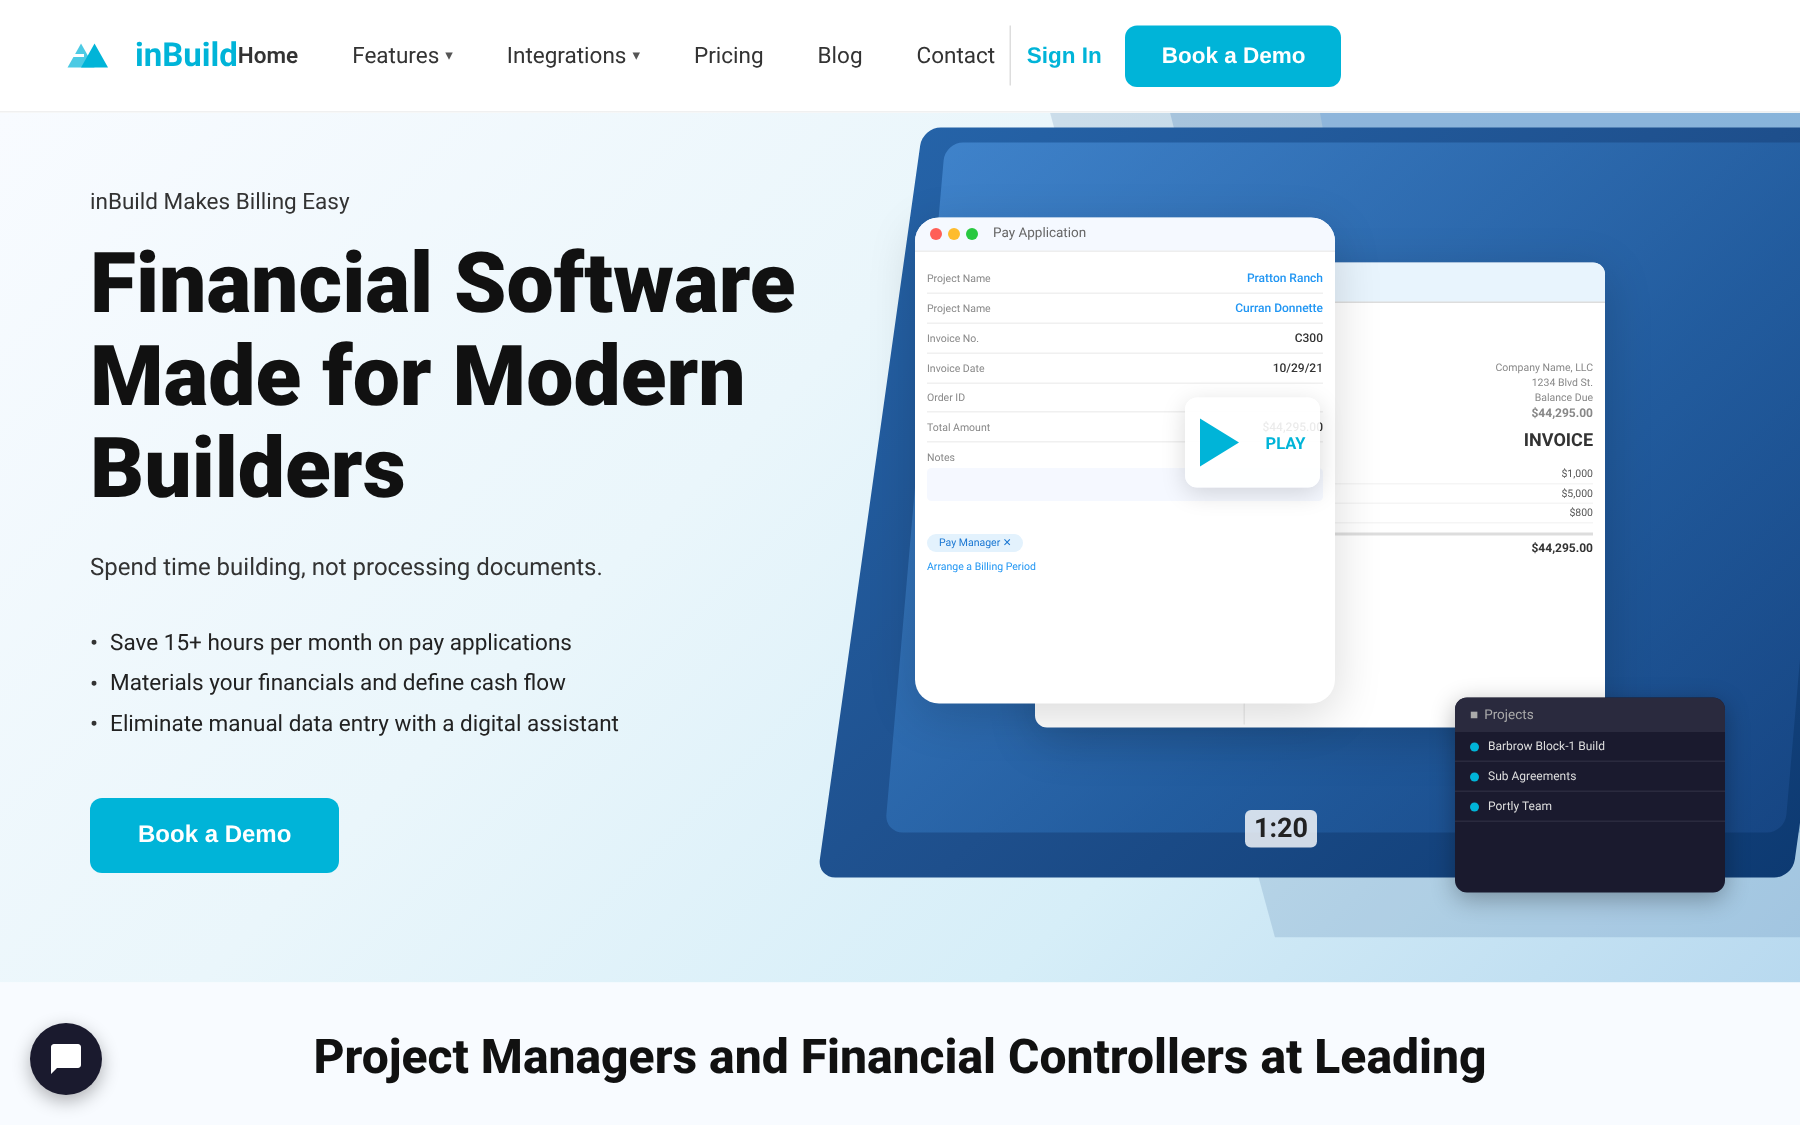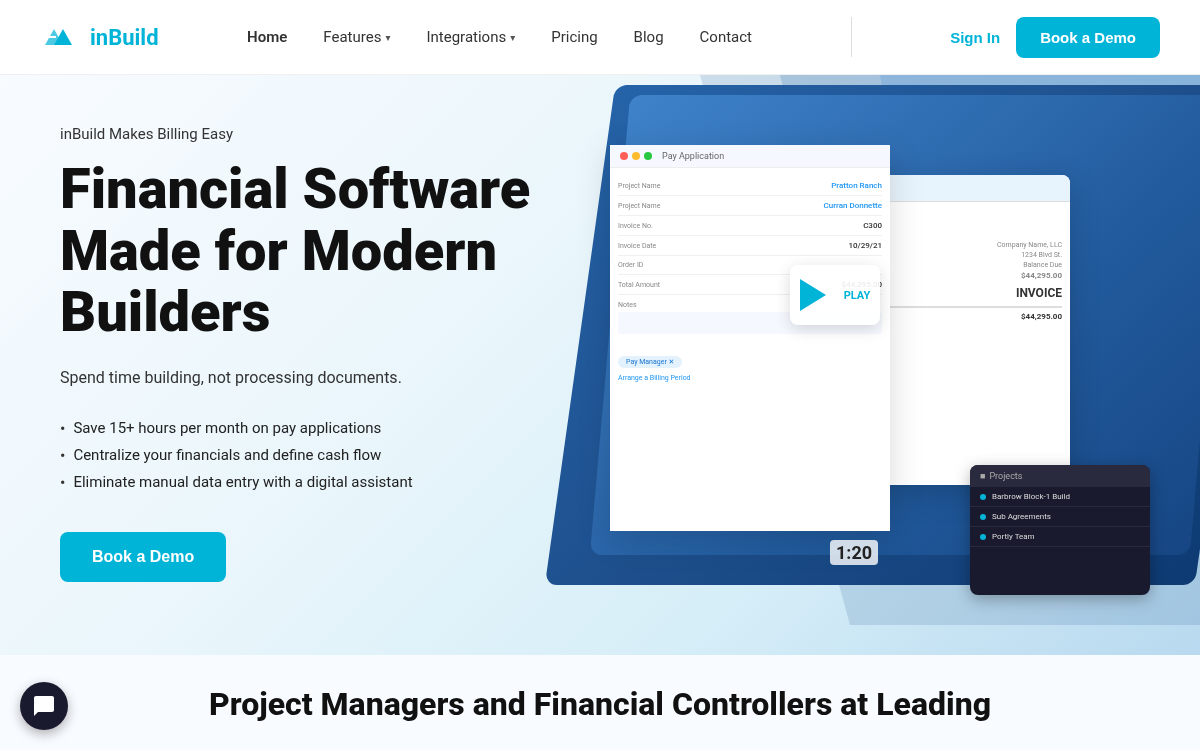--- a/index.html
+++ b/index.html
@@ -2,21 +2,20 @@
 <html><head>
   <meta charset="utf-8">
   <style>
     * { margin: 0; padding: 0; box-sizing: border-box; }
     body { font-family: -apple-system, BlinkMacSystemFont, 'Segoe UI', Roboto, sans-serif; background: #fff; width: 1200px; height: 750px; overflow: hidden; position: relative; }
 
     
     header {
       display: flex;
       align-items: center;
-      justify-content: space-between;
       padding: 0 40px;
       height: 75px;
       background: #fff;
       position: relative;
       z-index: 10;
       border-bottom: 1px solid #f0f0f0;
     }
     .logo-area {
       display: flex;
       align-items: center;
@@ -315,23 +314,23 @@
       padding-top: 4px;
       border-top: 2px solid #ddd;
     }
 
     
     .screen-pay {
       position: absolute;
       top: 0;
       left: 0;
       width: 280px;
-      height: 386px;
+      height: 324px;
       background: #fff;
-      border-radius: 0;
+      border-radius: 16px;
       box-shadow: 0 8px 32px rgba(0,0,0,0.15);
       overflow: hidden;
       z-index: 4;
     }
     .screen-pay-header {
       background: #f5f9ff;
       padding: 6px 10px;
       font-size: 9px;
       color: #555;
       border-bottom: 1px solid #eee;
@@ -512,21 +511,21 @@
     <polygon points="280,0 700,0 700,480 400,480" fill="#2563a8" opacity="0.2"></polygon>
     <polygon points="380,0 700,0 700,400 450,400" fill="#4a90d9" opacity="0.25"></polygon>
   </svg>
 
   <div class="hero-content">
     <p class="hero-tagline">inBuild Makes Billing Easy</p>
     <h1 class="hero-title">Financial Software Made for Modern Builders</h1>
     <p class="hero-subtitle">Spend time building, not processing documents.</p>
     <ul class="hero-bullets">
       <li>Save 15+ hours per month on pay applications</li>
-      <li>Centralize your financials and define cash flow</li>
+      <li>Materials your financials and define cash flow</li>
       <li>Eliminate manual data entry with a digital assistant</li>
     </ul>
     <button class="book-demo-btn-hero">Book a Demo</button>
   </div>
 
   <div class="hero-image-area">
 
     <div class="bg-shape-1"></div>
     <div class="bg-shape-2"></div>
 
@@ -618,20 +617,34 @@
           <div class="screen-right-panel">
             <div style="display:flex; justify-content:flex-end; margin-bottom:4px; font-size:8px; color:#888;">
               <div style="text-align:right; line-height:1.4;">
                 <div style="font-size:7px;">Company Name, LLC</div>
                 <div style="font-size:7px;">1234 Blvd St.</div>
                 <div style="font-size:7px;">Balance Due</div>
                 <div style="font-size:8px; font-weight:700;">$44,295.00</div>
               </div>
             </div>
             <div class="invoice-title">INVOICE</div>
+            <div class="invoice-lines">
+              <div class="invoice-line">
+                <span>Labor</span>
+                  <span>$1,000</span>
+              </div>
+              <div class="invoice-line">
+                <span>Materials</span>
+                  <span>$5,000</span>
+              </div>
+              <div class="invoice-line">
+                <span>Equipment</span>
+                  <span>$800</span>
+              </div>
+            </div>
             <div class="invoice-total">
               <span>Total Amount</span>
               <span>$44,295.00</span>
             </div>
           </div>
         </div>
       </div>
 
       <div class="play-overlay">
         <div class="play-triangle"></div>

